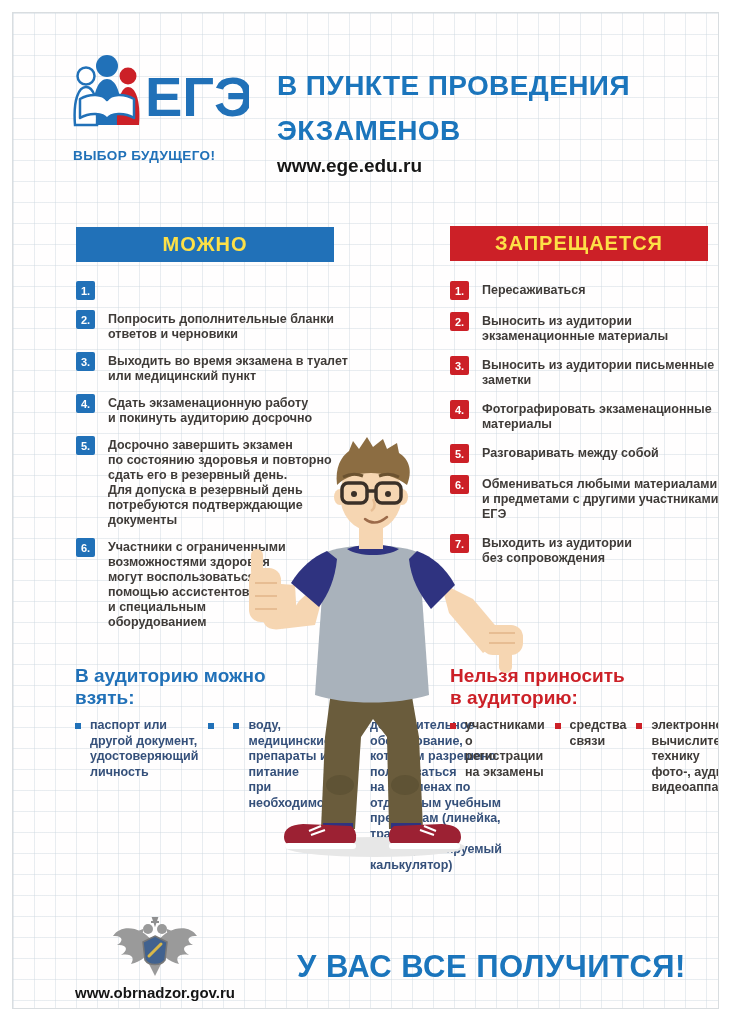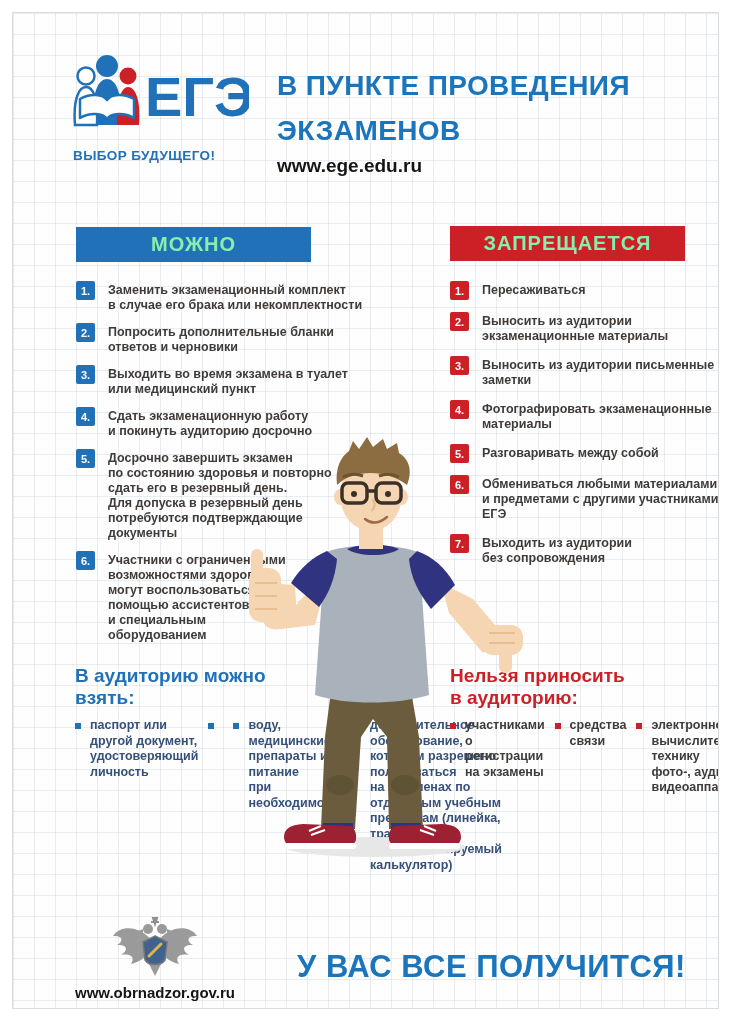--- a/index.html
+++ b/index.html
@@ -16,22 +16,22 @@
   }
   .pre { white-space:pre-line; }
 
   
   .logo-block { position:absolute; left:60px; top:40px; width:180px; text-align:left; }
   .logo-tagline { margin-top:11px; color:#2171b8; font-weight:bold; font-size:13.5px; letter-spacing:.4px; }
   .title { position:absolute; left:264px; top:50px; color:#1b75bc; font-weight:bold; font-size:28px; line-height:45px; letter-spacing:.4px; }
   .site  { position:absolute; left:264px; top:142px; color:#151515; font-weight:bold; font-size:19px; }
 
   
-  .bar { position:absolute; height:35px; width:235px; display:flex; align-items:center; justify-content:center;
-         color:#86efac; font-weight:bold; font-size:20px; letter-spacing:1px; }
+  .bar { position:absolute; height:35px; width:258px; display:flex; align-items:center; justify-content:center;
+         color:#fde047; font-weight:bold; font-size:20px; letter-spacing:1px; }
   .bar-can { left:63px; top:214px; background:#2171b8; }
   .bar-ban { left:437px; top:213px; background:#cc2027; }
 
   
   .numlist { position:absolute; display:flex; flex-direction:column; }
   .numlist.can { left:63px; top:268px; width:315px; gap:10px; }
   .numlist.ban { left:437px; top:268px; width:285px; gap:12px; }
   .numitem { display:flex; align-items:flex-start; }
   .badge { flex:0 0 auto; width:19px; height:19px; border-radius:2px; margin-right:13px;
            display:flex; align-items:center; justify-content:center;
@@ -88,22 +88,20 @@
   <div class="title pre">В ПУНКТЕ ПРОВЕДЕНИЯ
 ЭКЗАМЕНОВ</div>
   <div class="site">www.ege.edu.ru</div>
 
   <div class="bar bar-can">МОЖНО</div>
   <div class="bar bar-ban">ЗАПРЕЩАЕТСЯ</div>
 
   <div class="numlist can">
     <div class="numitem">
         <span class="badge">1.</span>
-        <span class="txt pre">Заменить экзаменационный комплект
-в случае его брака или некомплектности</span>
       </div>
     <div class="numitem">
         <span class="badge">2.</span>
         <span class="txt pre">Попросить дополнительные бланки
 ответов и черновики</span>
       </div>
     <div class="numitem">
         <span class="badge">3.</span>
         <span class="txt pre">Выходить во время экзамена в туалет
 или медицинский пункт</span>

